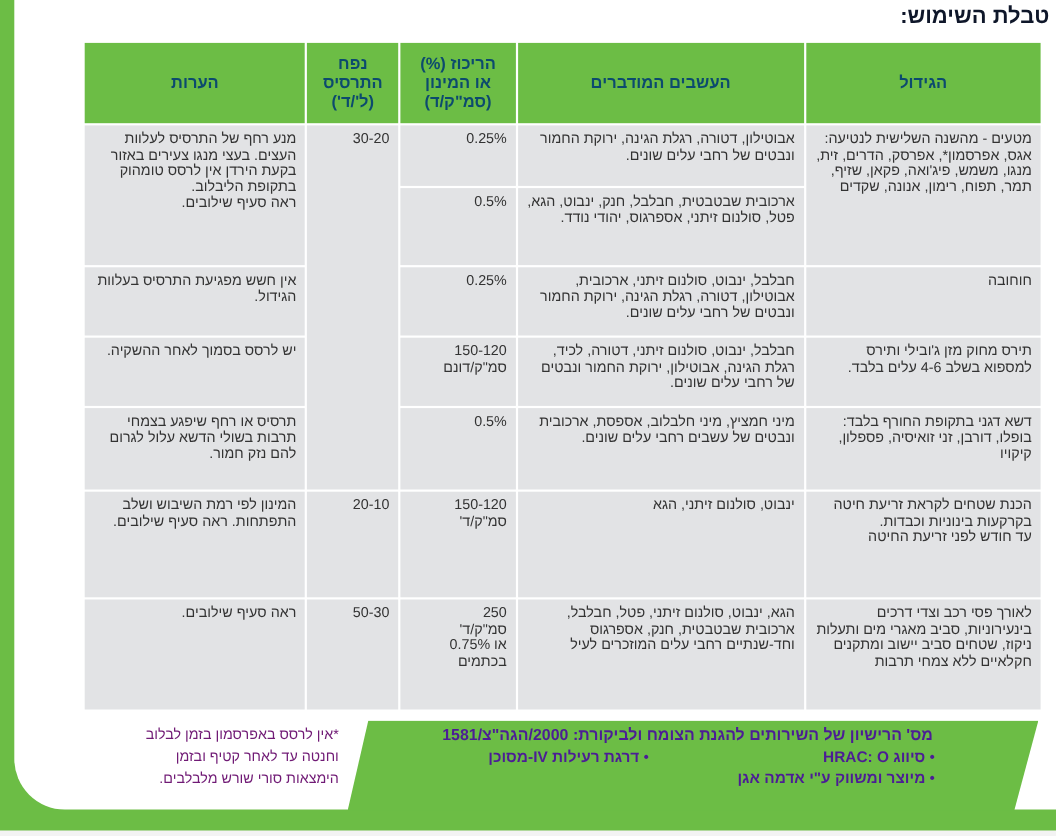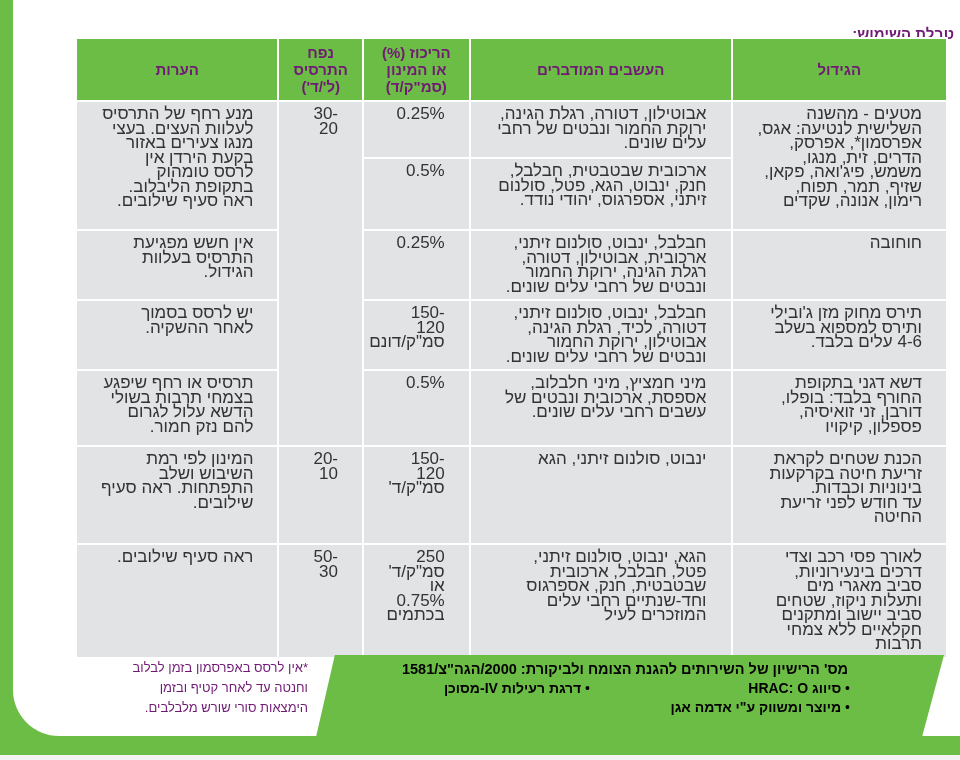--- a/index.html
+++ b/index.html
@@ -14,54 +14,54 @@
       background:#ffffff; border-bottom-left-radius:46px;
     }
     .bottom-strip {
       position:absolute; left:0; top:755px; width:960px; height:5px; background:#f3f3f3;
     }
     .page-number {
       position:absolute; left:14px; top:739px; font-size:11px; color:#a8d98b;margin-top:32px;
     }
     .section-title {
       position:absolute; right:6px; top:4px; direction:rtl;
-      font-size:15px; font-weight:bold; color:#701a75;margin-top:21px;
+      font-size:20px; font-weight:bold; color:#0f172a;
     }
     table.usage {
       position:absolute; left:75px; top:37px; width:873px;
       border-collapse:separate; border-spacing:2px; direction:rtl;
       table-layout:fixed; background:#fff;
     }
     table.usage th {
-      background:#6cbd45; color:#701a75; font-weight:bold; font-size:15px;
-      text-align:center; vertical-align:middle; height:61px; line-height:17px;
+      background:#6cbd45; color:#0c4a6e; font-weight:bold; font-size:15px;
+      text-align:center; vertical-align:middle; height:73px; line-height:17px;
       padding:0 4px;
     }
     table.usage td {
-      background:#e2e3e5; vertical-align:top; font-size:17px; line-height:14.5px;
-      padding:5px 24px; text-align:right; color:#333;
+      background:#e2e3e5; vertical-align:top; font-size:13px; line-height:14.5px;
+      padding:5px 8px; text-align:right; color:#333;
     }
     table.usage td.center { text-align:right; }
     .col-crop { width:212px; }
     .col-weeds { width:258px; }
     .col-conc { width:104px; }
     .col-vol { width:82px; }
     .col-notes { width:199px; }
     .pre { white-space:pre-line; }
     .footnote {
       position:absolute; left:28px; top:658px; width:280px; direction:rtl; text-align:right;
       font-size:13px; line-height:20px; color:#701a75; white-space:pre-line;
     }
     .license-band {
       position:absolute; left:316px; top:655px; width:628px; height:82px;
       background:#6cbd45; clip-path:polygon(3% 0, 100% 0, 96.5% 100%, 0 100%);
       border-top-left-radius:14px;
     }
     .license-box {
-      position:absolute; left:330px; top:660px; width:590px; direction:rtl; color:#000000;
+      position:absolute; left:330px; top:660px; width:590px; direction:rtl; color:#4c1d95;
     }
     .license-title { text-align:center; font-size:14.5px; font-weight:bold; line-height:19px; }
     .license-grid { display:grid; grid-template-columns:1fr 1fr; font-size:14px; font-weight:bold; line-height:19px; padding-right:70px; }
     .license-grid span::before { content:"• "; font-weight:normal; }
   </style>
 </head>
 <body>
 
 <div class="page"></div>
 <div class="bottom-strip"></div>

